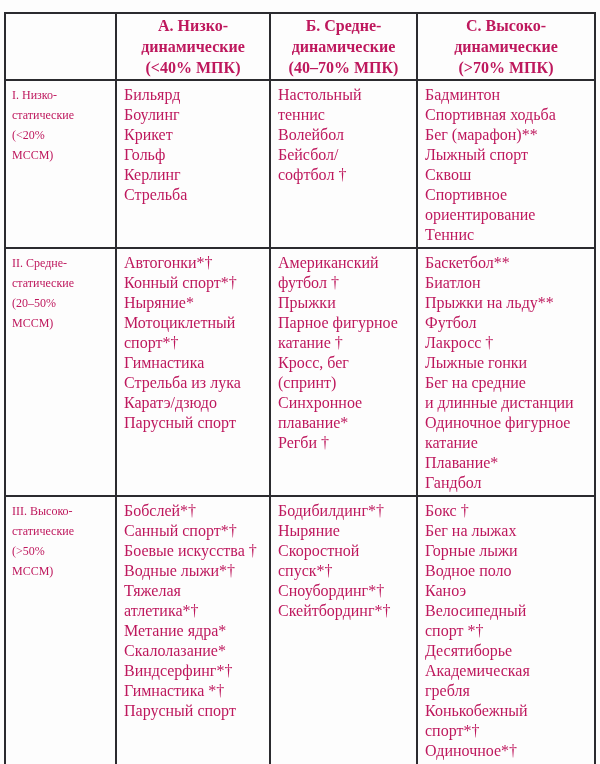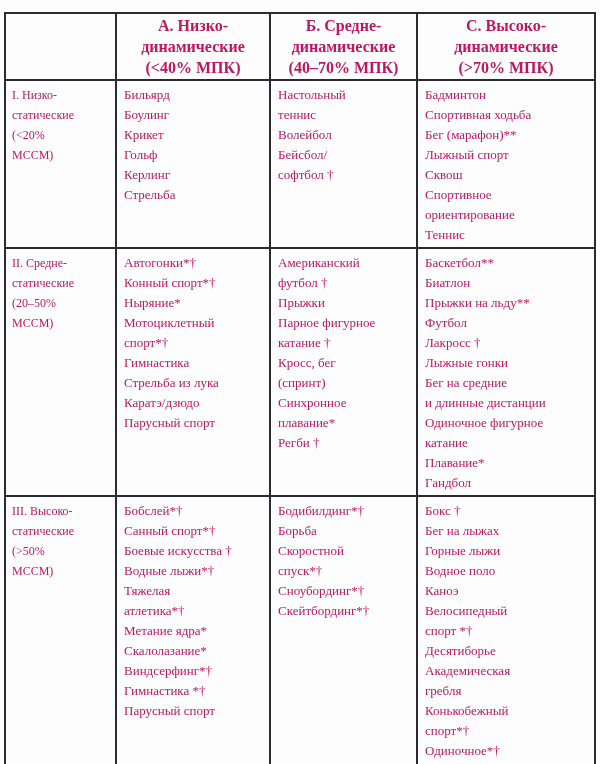--- a/index.html
+++ b/index.html
@@ -47,21 +47,21 @@
     font-size: 12px;
     line-height: 20px;
     text-align: left;
     vertical-align: top;
     white-space: pre-line;
     padding: 4px 2px 2px 6px;
   }
   tbody td.cell {
     vertical-align: top;
     padding: 4px 2px 2px 7px;
-    font-size: 13px;
+    font-size: 16px;
     line-height: 20px;
   }
   .sport-item {
     white-space: pre-line;
     word-wrap: break-word;
   }
   tbody tr:nth-child(1) { height: 166px; }
   tbody tr:nth-child(2) { height: 246px; }
   tbody tr:nth-child(3) { height: 324px; }
 </style>
@@ -178,21 +178,21 @@
             <div class="sport-item">Тяжелая
 атлетика*†</div>
             <div class="sport-item">Метание ядра*</div>
             <div class="sport-item">Скалолазание*</div>
             <div class="sport-item">Виндсерфинг*†</div>
             <div class="sport-item">Гимнастика *†</div>
             <div class="sport-item">Парусный спорт</div>
           </td>
           <td class="cell">
             <div class="sport-item">Бодибилдинг*†</div>
-            <div class="sport-item">Борьба</div>
+            <div class="sport-item">Ныряние</div>
             <div class="sport-item">Скоростной
 спуск*†</div>
             <div class="sport-item">Сноубординг*†</div>
             <div class="sport-item">Скейтбординг*†</div>
           </td>
           <td class="cell">
             <div class="sport-item">Бокс †</div>
             <div class="sport-item">Бег на лыжах</div>
             <div class="sport-item">Горные лыжи</div>
             <div class="sport-item">Водное поло</div>

